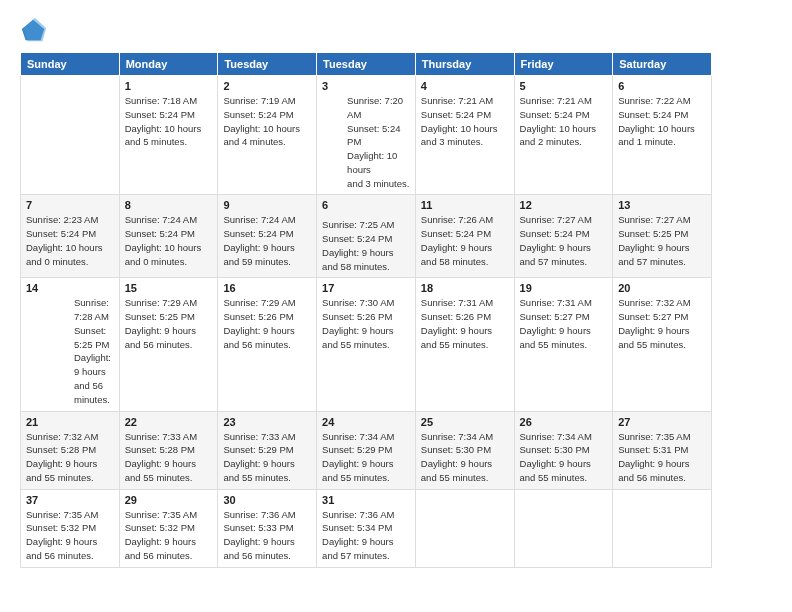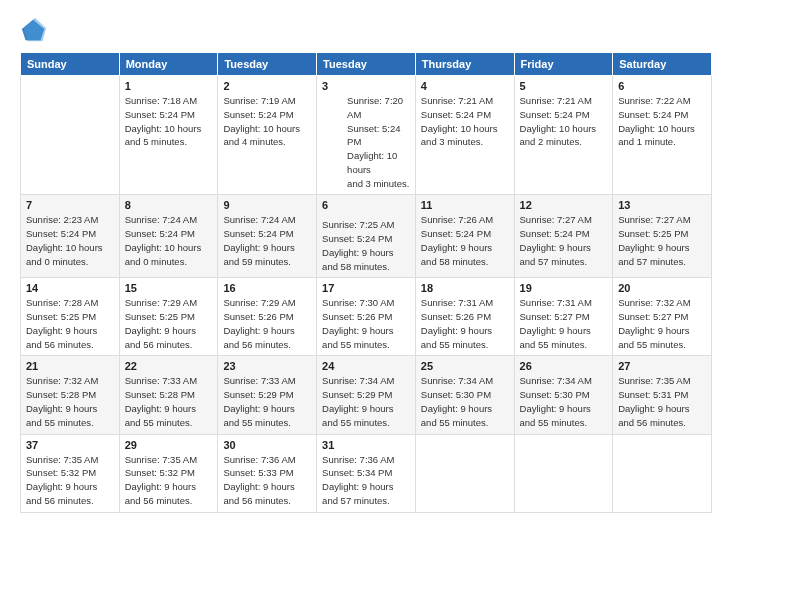--- a/index.html
+++ b/index.html
@@ -220,21 +220,21 @@
             <div class="day-num">13</div>
             <div class="day-info" style="white-space: pre-line;">Sunrise: 7:27 AM
 Sunset: 5:25 PM
 Daylight: 9 hours
 and 57 minutes.</div>
           </td>
         </tr>
         <tr>
           <td>
             <div class="day-num">14</div>
-            <div class="day-info" style="white-space: pre-line;">Sunrise: 7:28 AM
+            <div class="day-info" style="white-space: pre-line; margin-left: 48px;">Sunrise: 7:28 AM
 Sunset: 5:25 PM
 Daylight: 9 hours
 and 56 minutes.</div>
           </td>
           <td>
             <div class="day-num">15</div>
             <div class="day-info" style="white-space: pre-line;">Sunrise: 7:29 AM
 Sunset: 5:25 PM
 Daylight: 9 hours
 and 56 minutes.</div>

